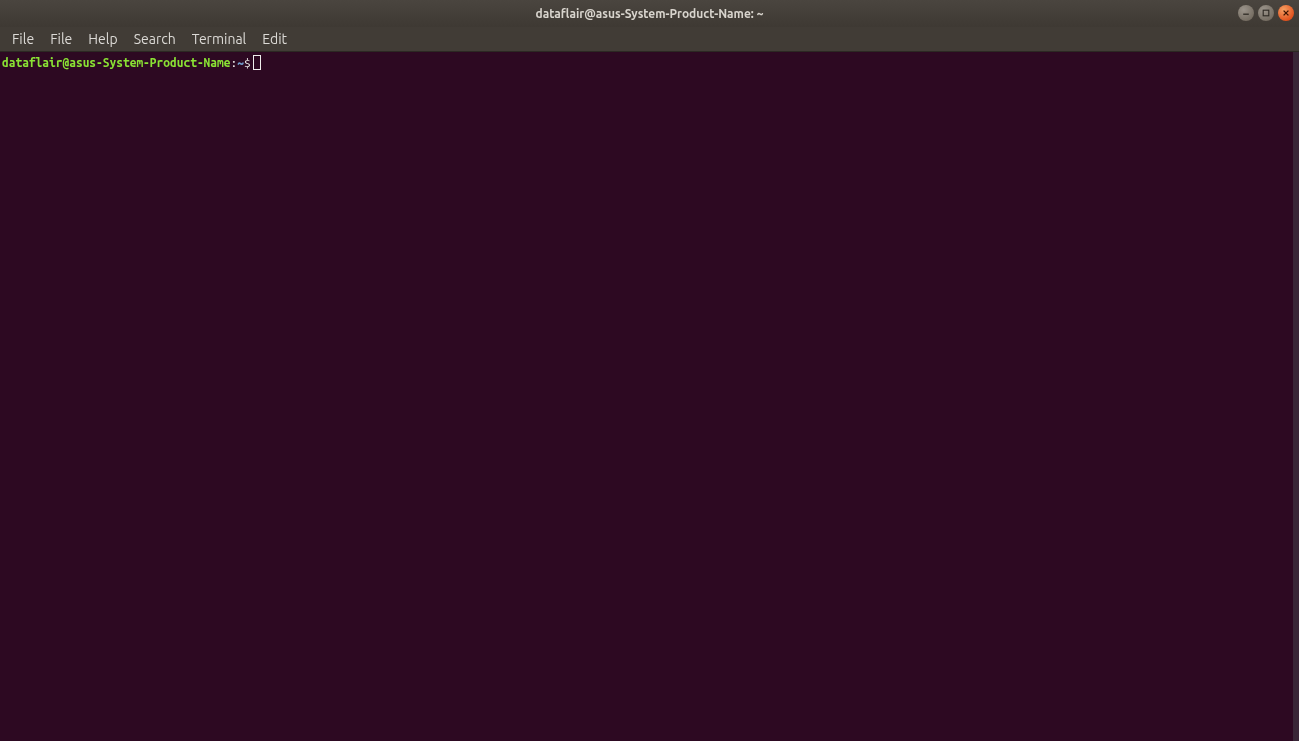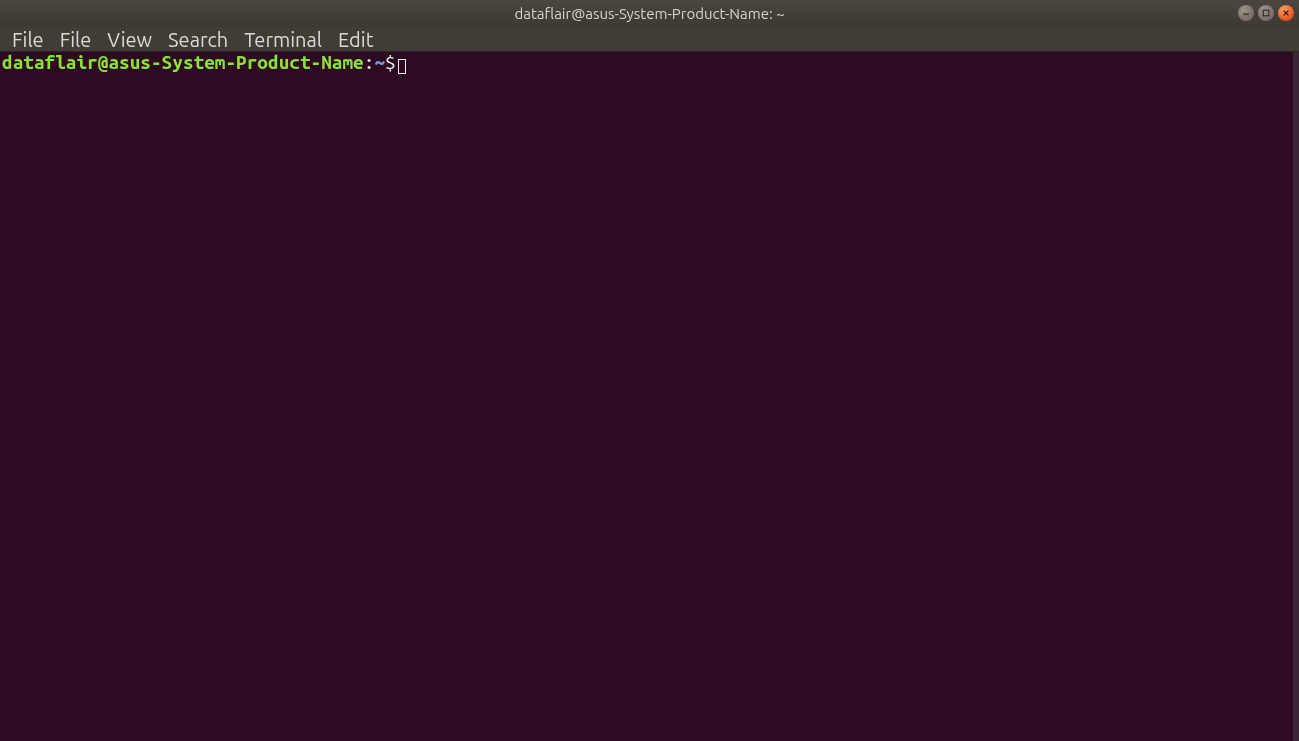--- a/index.html
+++ b/index.html
@@ -18,22 +18,22 @@
     }
 
     .titlebar {
       height: 27px;
       background: linear-gradient(to bottom, #4a453f 0%, #3e3933 100%);
       display: flex;
       align-items: center;
       justify-content: center;
       position: relative;
       color: #d8d4cd;
-      font-size: 15px;
-      font-weight: 400;
+      font-size: 12px;
+      font-weight: 700;
     }
 
     .window-controls {
       position: absolute;
       right: 5px;
       top: 5px;
       display: flex;
       gap: 4px;
     }
 
@@ -72,32 +72,32 @@
       height: 25px;
       background: #413c36;
       display: flex;
       align-items: center;
       padding: 0 4px;
       border-bottom: 1px solid #2c2823;
     }
 
     .menu-item {
       color: #dcdad6;
-      font-size: 20px;
+      font-size: 14px;
       padding: 3px 8px;
       cursor: pointer;
       font-weight: 400;
     }
 
     .terminal-area {
       background: #2d0922;
       height: calc(100% - 52px);
       padding: 2px 2px;
       font-family: "Ubuntu Mono", "DejaVu Sans Mono", "Liberation Mono", monospace;
-      font-size: 19px;
+      font-size: 12px;
       line-height: 17px;
       color: #ffffff;
       position: relative;
       width: calc(100% - 6px);
     }
 
     .scrollbar-track {
       position: absolute;
       right: 0;
       top: 52px;
@@ -160,21 +160,21 @@
         <line x1="2" y1="2" x2="8" y2="8" stroke="#3a1200" stroke-width="1.6"></line>
         <line x1="8" y1="2" x2="2" y2="8" stroke="#3a1200" stroke-width="1.6"></line>
       </svg>
     </div>
   </div>
 </div>
 
 <div class="menubar">
   <div class="menu-item">File</div>
   <div class="menu-item">File</div>
-  <div class="menu-item">View</div>
+  <div class="menu-item">Help</div>
   <div class="menu-item">Search</div>
   <div class="menu-item">Terminal</div>
   <div class="menu-item">Edit</div>
 </div>
 
 <div class="terminal-area">
   <div class="prompt-line"><span class="prompt-user-host">dataflair@asus-System-Product-Name</span><span class="prompt-colon">:</span><span class="prompt-path">~</span><span class="prompt-dollar">$</span><span class="cursor"></span></div>
 </div>
 
 <div class="scrollbar-track"></div>

